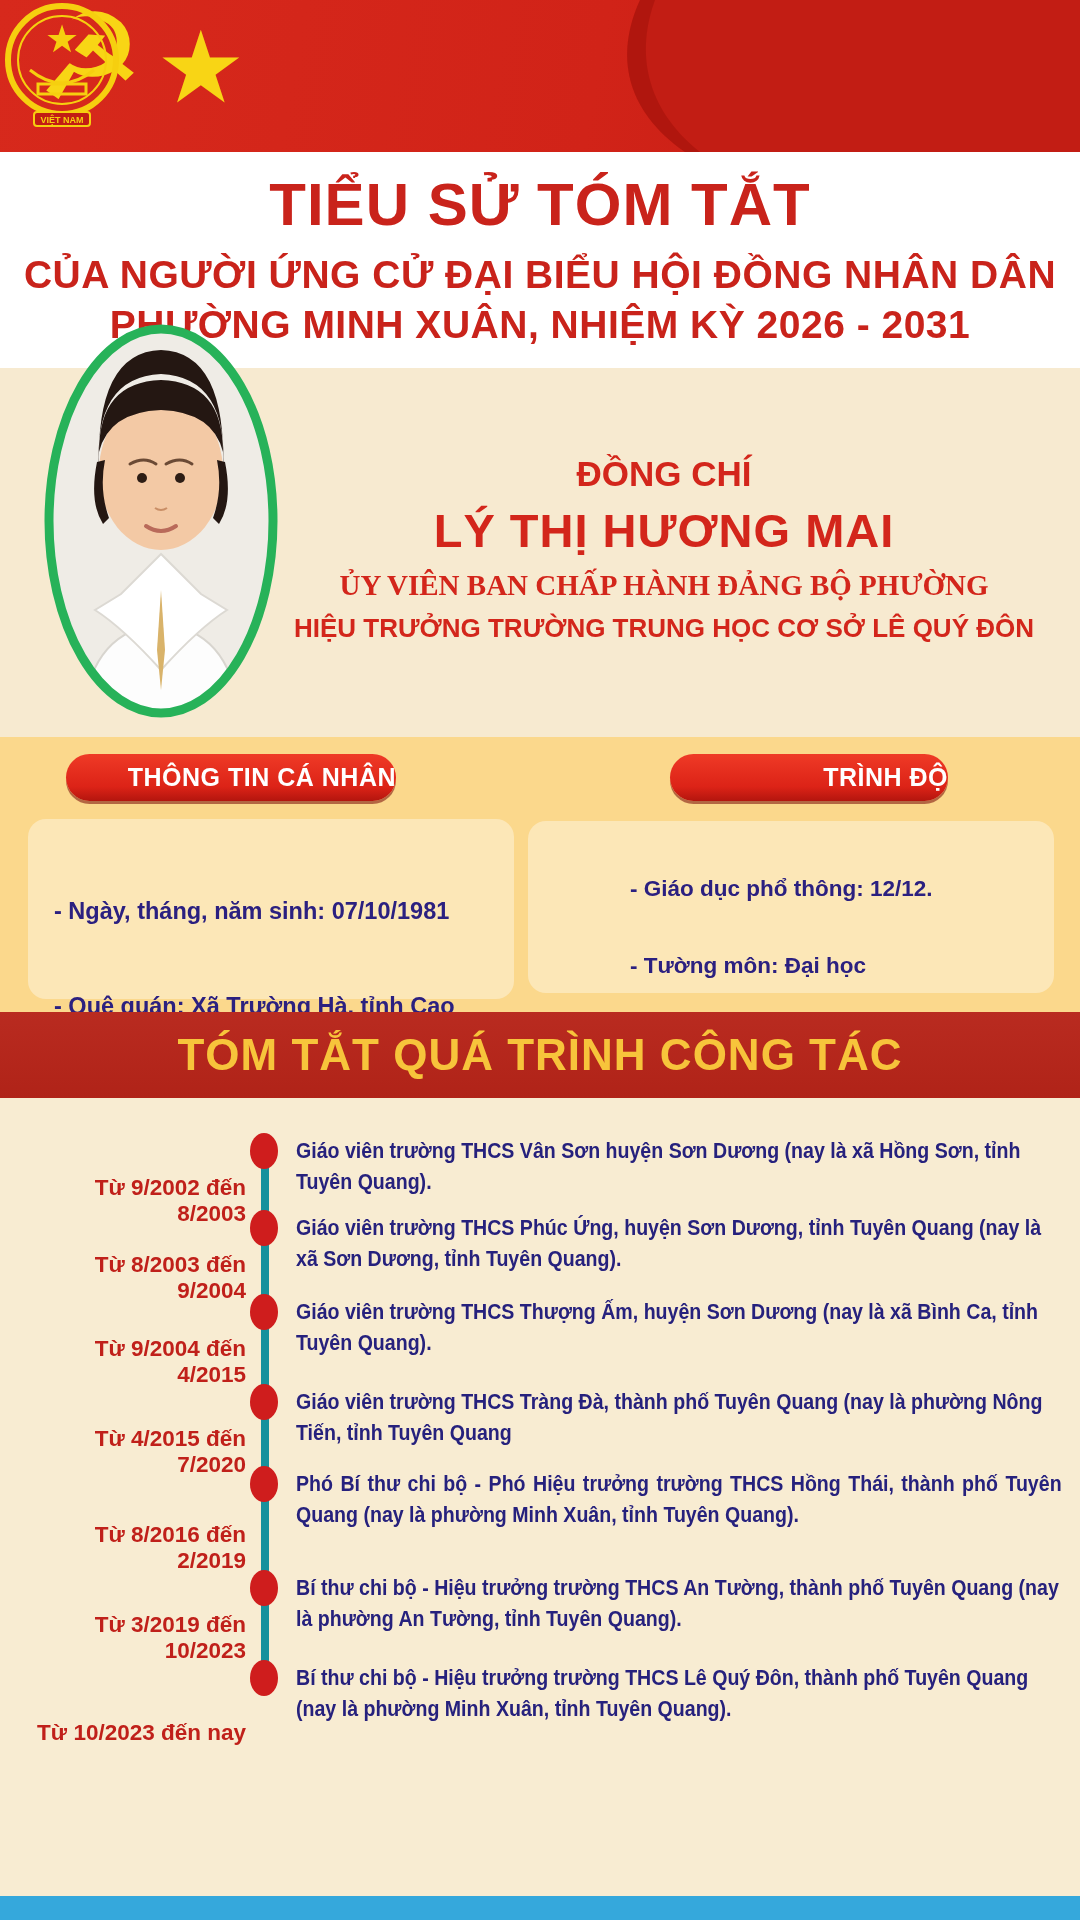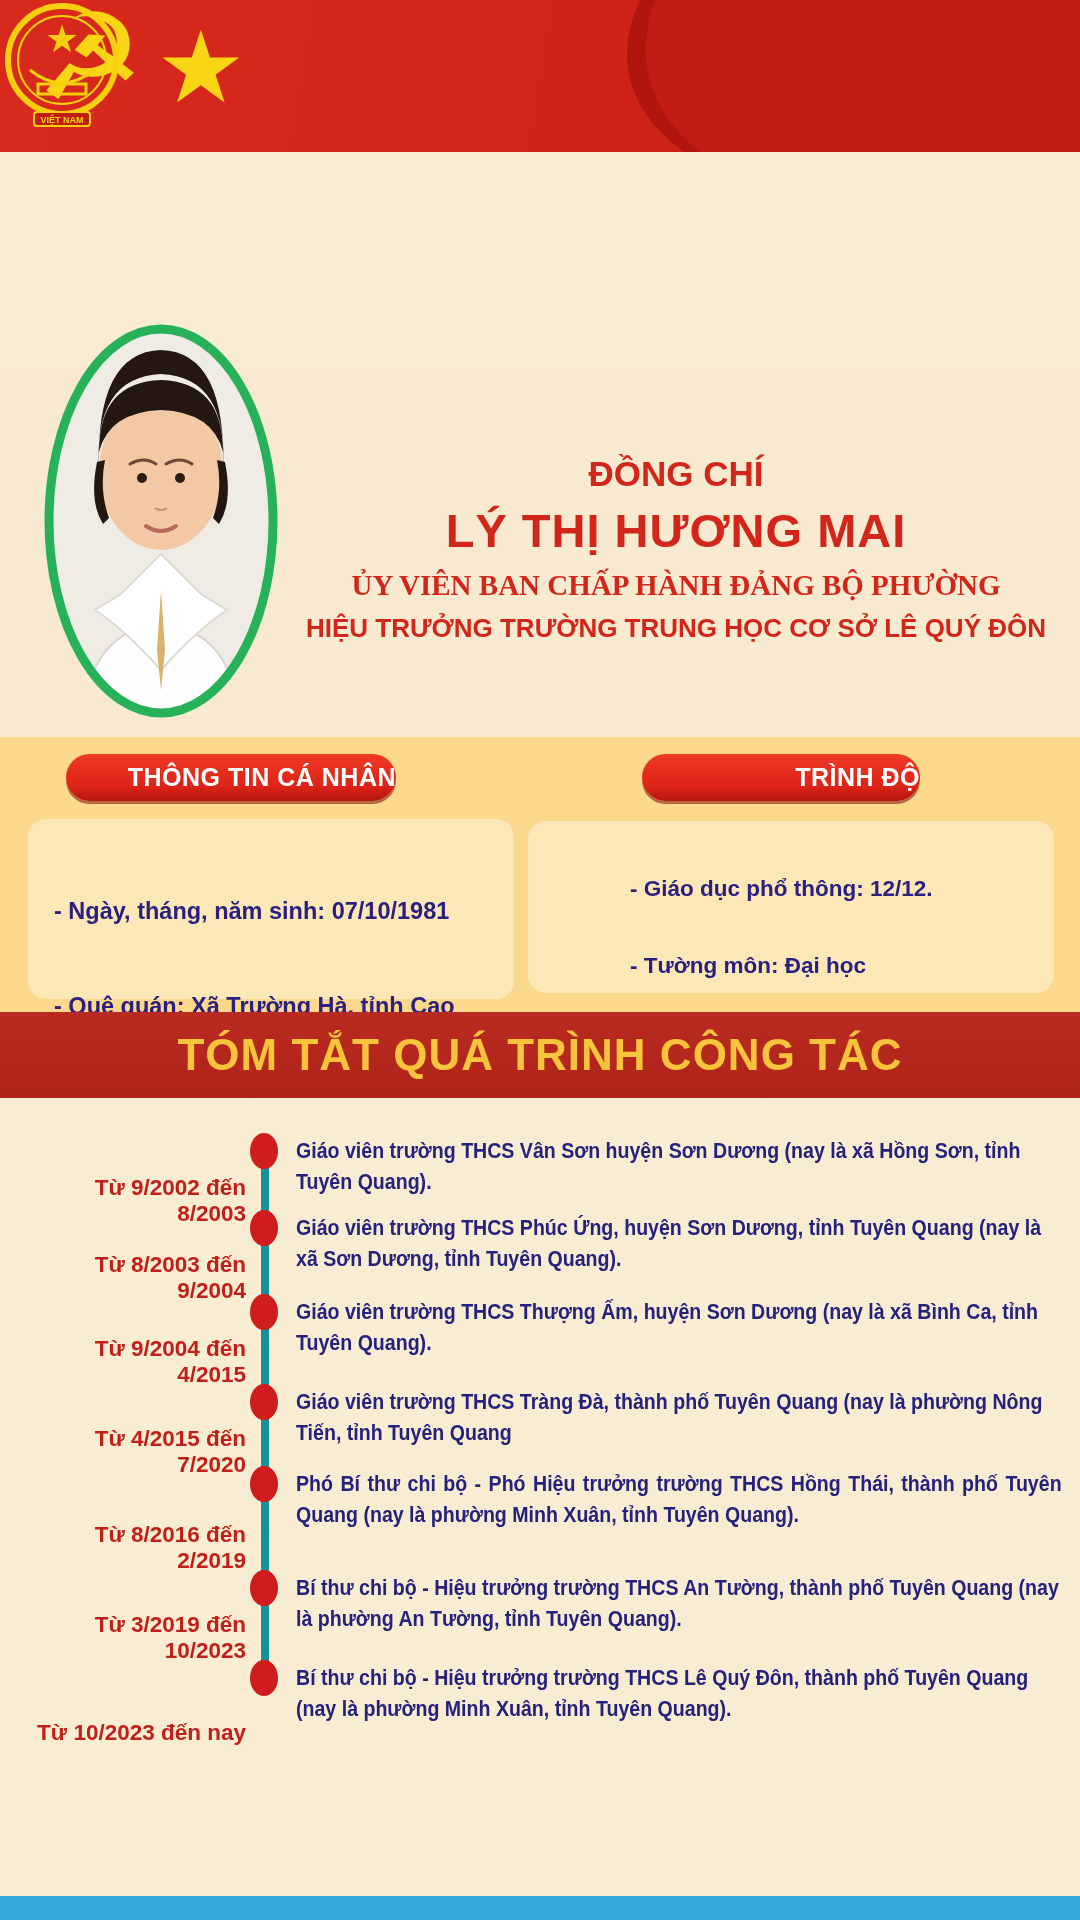--- a/index.html
+++ b/index.html
@@ -20,33 +20,33 @@
   
   .title-block{position:absolute;left:0;top:152px;width:1080px;height:216px;
     background:#ffffff;text-align:center;color:#c9231b;}
   .title-main{margin:0;padding-top:18px;font-size:60px;font-weight:bold;letter-spacing:1px;}
   .title-sub{margin:0;font-size:39px;font-weight:bold;letter-spacing:.5px;}
   .title-sub.s1{margin-top:14px;}
   .title-sub.s2{margin-top:6px;}
   
   .profile{position:absolute;left:0;top:368px;width:1080px;height:369px;background:#f7ead0;}
   .avatar{position:absolute;left:42px;top:-46px;width:238px;height:398px;}
-  .cand{position:absolute;left:306px;top:0;width:740px;text-align:center;color:#d3261b;}
+  .cand{position:absolute;left:294px;top:0;width:740px;text-align:center;color:#d3261b;}
   .cand .salutation{margin-top:86px;font-size:35px;font-weight:bold;}
   .cand .name{margin-top:9px;font-size:47px;font-weight:bold;letter-spacing:1px;}
   .cand .pos1{margin-top:11px;font-size:29px;font-weight:bold;font-family:Liberation Serif, serif;}
   .cand .pos2{margin-top:11px;font-size:26px;font-weight:bold;text-align:center;}
   
   .info-band{position:absolute;left:0;top:737px;width:1080px;height:275px;background:#fbd88c;}
   .pill{position:absolute;top:17px;height:47px;border-radius:24px;
     background:linear-gradient(180deg,#ef3a26 0%,#dc2317 70%,#b3150e 100%);
     box-shadow:0 3px 0 rgba(120,10,5,.55);
     color:#ffffff;font-weight:bold;font-size:25px;text-align:right;line-height:47px;letter-spacing:.5px;}
   .pill.p1{left:66px;width:330px;}
-  .pill.p2{left:642px;width:278px;}
+  .pill.p2{left:670px;width:278px;}
   .panel{position:absolute;background:rgba(255,255,255,.38);border-radius:18px;}
   .panel.left{left:28px;top:82px;width:486px;height:180px;}
   .panel.right{left:528px;top:84px;width:526px;height:172px;}
   .info-list{position:absolute;color:#2b2080;font-weight:bold;white-space:pre-wrap;}
   .info-list.personal{left:54px;top:96px;width:460px;font-size:23.5px;line-height:31.5px;}
   .info-list.qual{left:630px;top:88px;width:420px;font-size:22.5px;line-height:25.5px;}
   .info-item{margin:0;}
   
   .career-banner{position:absolute;left:0;top:1012px;width:1080px;height:86px;
     background:linear-gradient(180deg,#b92b20 0%,#b02318 100%);
@@ -88,20 +88,25 @@
       <circle cx="62" cy="60" r="54" fill="none" stroke="#f6cf0f" stroke-width="6"></circle>
       <circle cx="62" cy="60" r="44" fill="none" stroke="#f6cf0f" stroke-width="2"></circle>
       <text x="62" y="52" text-anchor="middle" font-size="38" fill="#f6cf0f" font-family="DejaVu Sans">★</text>
       <path d="M38,84 h48 v10 h-48 z" fill="none" stroke="#f6cf0f" stroke-width="3"></path>
       <path d="M30,70 q32,26 64,0" fill="none" stroke="#f6cf0f" stroke-width="3"></path>
       <rect x="34" y="112" width="56" height="14" rx="3" fill="#c21d14" stroke="#f6cf0f" stroke-width="2"></rect>
       <text x="62" y="123" text-anchor="middle" font-size="9" fill="#f6cf0f" font-weight="bold" font-family="Liberation Sans">VIỆT NAM</text>
     </svg>
   </div>
 
+  <div class="title-block">
+    <h1 class="title-main">TIỂU SỬ TÓM TẮT</h1>
+    <div class="title-sub s1">CỦA NGƯỜI ỨNG CỬ ĐẠI BIỂU HỘI ĐỒNG NHÂN DÂN</div>
+    <div class="title-sub s2">PHƯỜNG MINH XUÂN, NHIỆM KỲ 2026 - 2031</div>
+  </div>
 
   <div class="profile">
     <svg class="avatar" viewBox="0 0 238 398">
       <defs>
           <clipPath id="ovalClip">
             <ellipse cx="119" cy="199" rx="112" ry="192"></ellipse>
           </clipPath>
         </defs>
       <ellipse cx="119" cy="199" rx="112" ry="192" fill="#f4f1ec"></ellipse>
       <g clip-path="url(#ovalClip)">

